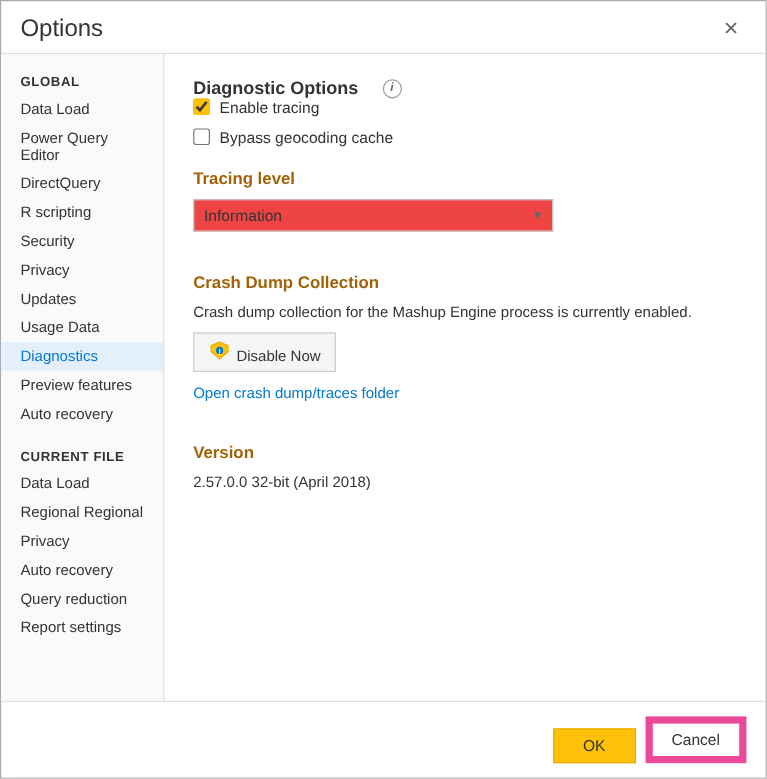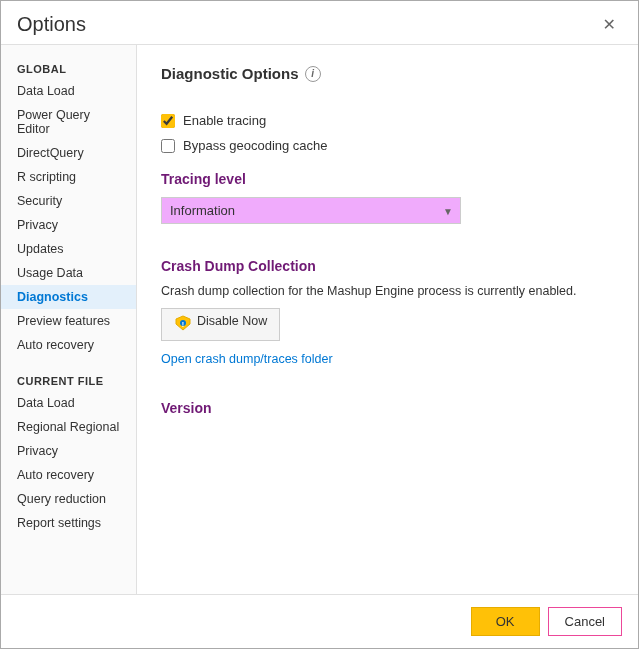--- a/index.html
+++ b/index.html
@@ -68,84 +68,83 @@
       display: block;
       padding: 5px 16px;
       color: #333;
       cursor: pointer;
       font-size: 12.5px;
       text-decoration: none;
     }
     .nav-item.active {
       background: #e3f0fb;
       color: #0078d4;
-      font-weight: 700;
+      font-weight: 400;
     }
     .main-content {
       flex: 1;
       padding: 20px 24px;
       overflow-y: auto;
     }
     .section-title {
       font-size: 15px;
       font-weight: 600;
       color: #333;
-      margin-bottom: 31px;
+      margin-bottom: 0;
       display: flex;
       align-items: center;
-      gap: 6px;
+      gap: 20px;
     }
     .info-icon {
       display: inline-flex;
       align-items: center;
       justify-content: center;
       width: 16px;
       height: 16px;
       border-radius: 50%;
       border: 1px solid #999;
       color: #666;
       font-size: 10px;
       font-style: italic;
       font-weight: bold;
       cursor: pointer;
     }
     .checkbox-row {
       display: flex;
-      align-items: center;
       gap: 8px;
       margin-bottom: 10px;
     }
     .checkbox-row input[type="checkbox"] {
       width: 14px;
       height: 14px;
       accent-color: #ffc107;
       cursor: pointer;
     }
     .checkbox-label {
       color: #333;
       font-size: 13px;
     }
     .subsection-title {
       font-size: 14px;
       font-weight: 600;
-      color: #701a75;
+      color: #a16207;
       margin-top: 18px;
       margin-bottom: 10px;
     }
     .select-wrapper {
       position: relative;
       display: inline-block;
       width: 300px;
       margin-bottom: 16px;
     }
     .select-wrapper select {
       width: 100%;
       padding: 5px 28px 5px 8px;
       border: 1px solid #ccc;
-      background: #f0abfc;
+      background: #ef4444;
       font-size: 13px;
       color: #333;
       appearance: none;
       -webkit-appearance: none;
       cursor: pointer;
       outline: none;
     }
     .select-arrow {
       position: absolute;
       right: 8px;
@@ -156,21 +155,21 @@
       font-size: 10px;
     }
     .crash-dump-section {}
     .crash-description {
       font-size: 12.5px;
       color: #333;
       margin-bottom: 10px;
     }
     .disable-btn {
       display: inline-flex;
-      align-items: flex-start;
+      align-items: flex-end;
       gap: 5px;
       padding: 5px 12px;
       border: 1px solid #ccc;
       background: #f5f5f5;
       cursor: pointer;
       font-size: 12.5px;
       color: #333;
       margin-bottom: 10px;
     }
     .link-text {
@@ -201,21 +200,21 @@
       background: #ffc107;
       border: 1px solid #e6ac00;
       color: #333;
       cursor: pointer;
       font-size: 13px;
       font-weight: 500;
     }
     .btn-cancel {
       padding: 6px 16px;
       background: #fff;
-      border: 1px solid #ec4899;
+      border: 6px solid #ec4899;
       color: #333;
       cursor: pointer;
       font-size: 13px;
     }
   </style>
 </head>
 <body>
 
 <div class="dialog">
   <div class="title-bar">
@@ -287,20 +286,21 @@
             </svg>
           </span>
           <span>Disable Now</span>
         </button>
         <br>
         <a class="link-text">Open crash dump/traces folder</a>
       </div>
 
       <div class="version-section">
         <div class="subsection-title">Version</div>
+        <div class="version-number">2.57.0.0 32-bit (April 2018)</div>
       </div>
     </div>
   </div>
 
   <div class="footer">
     <button class="btn-ok">OK</button>
     <button class="btn-cancel">Cancel</button>
   </div>
 </div>
 

